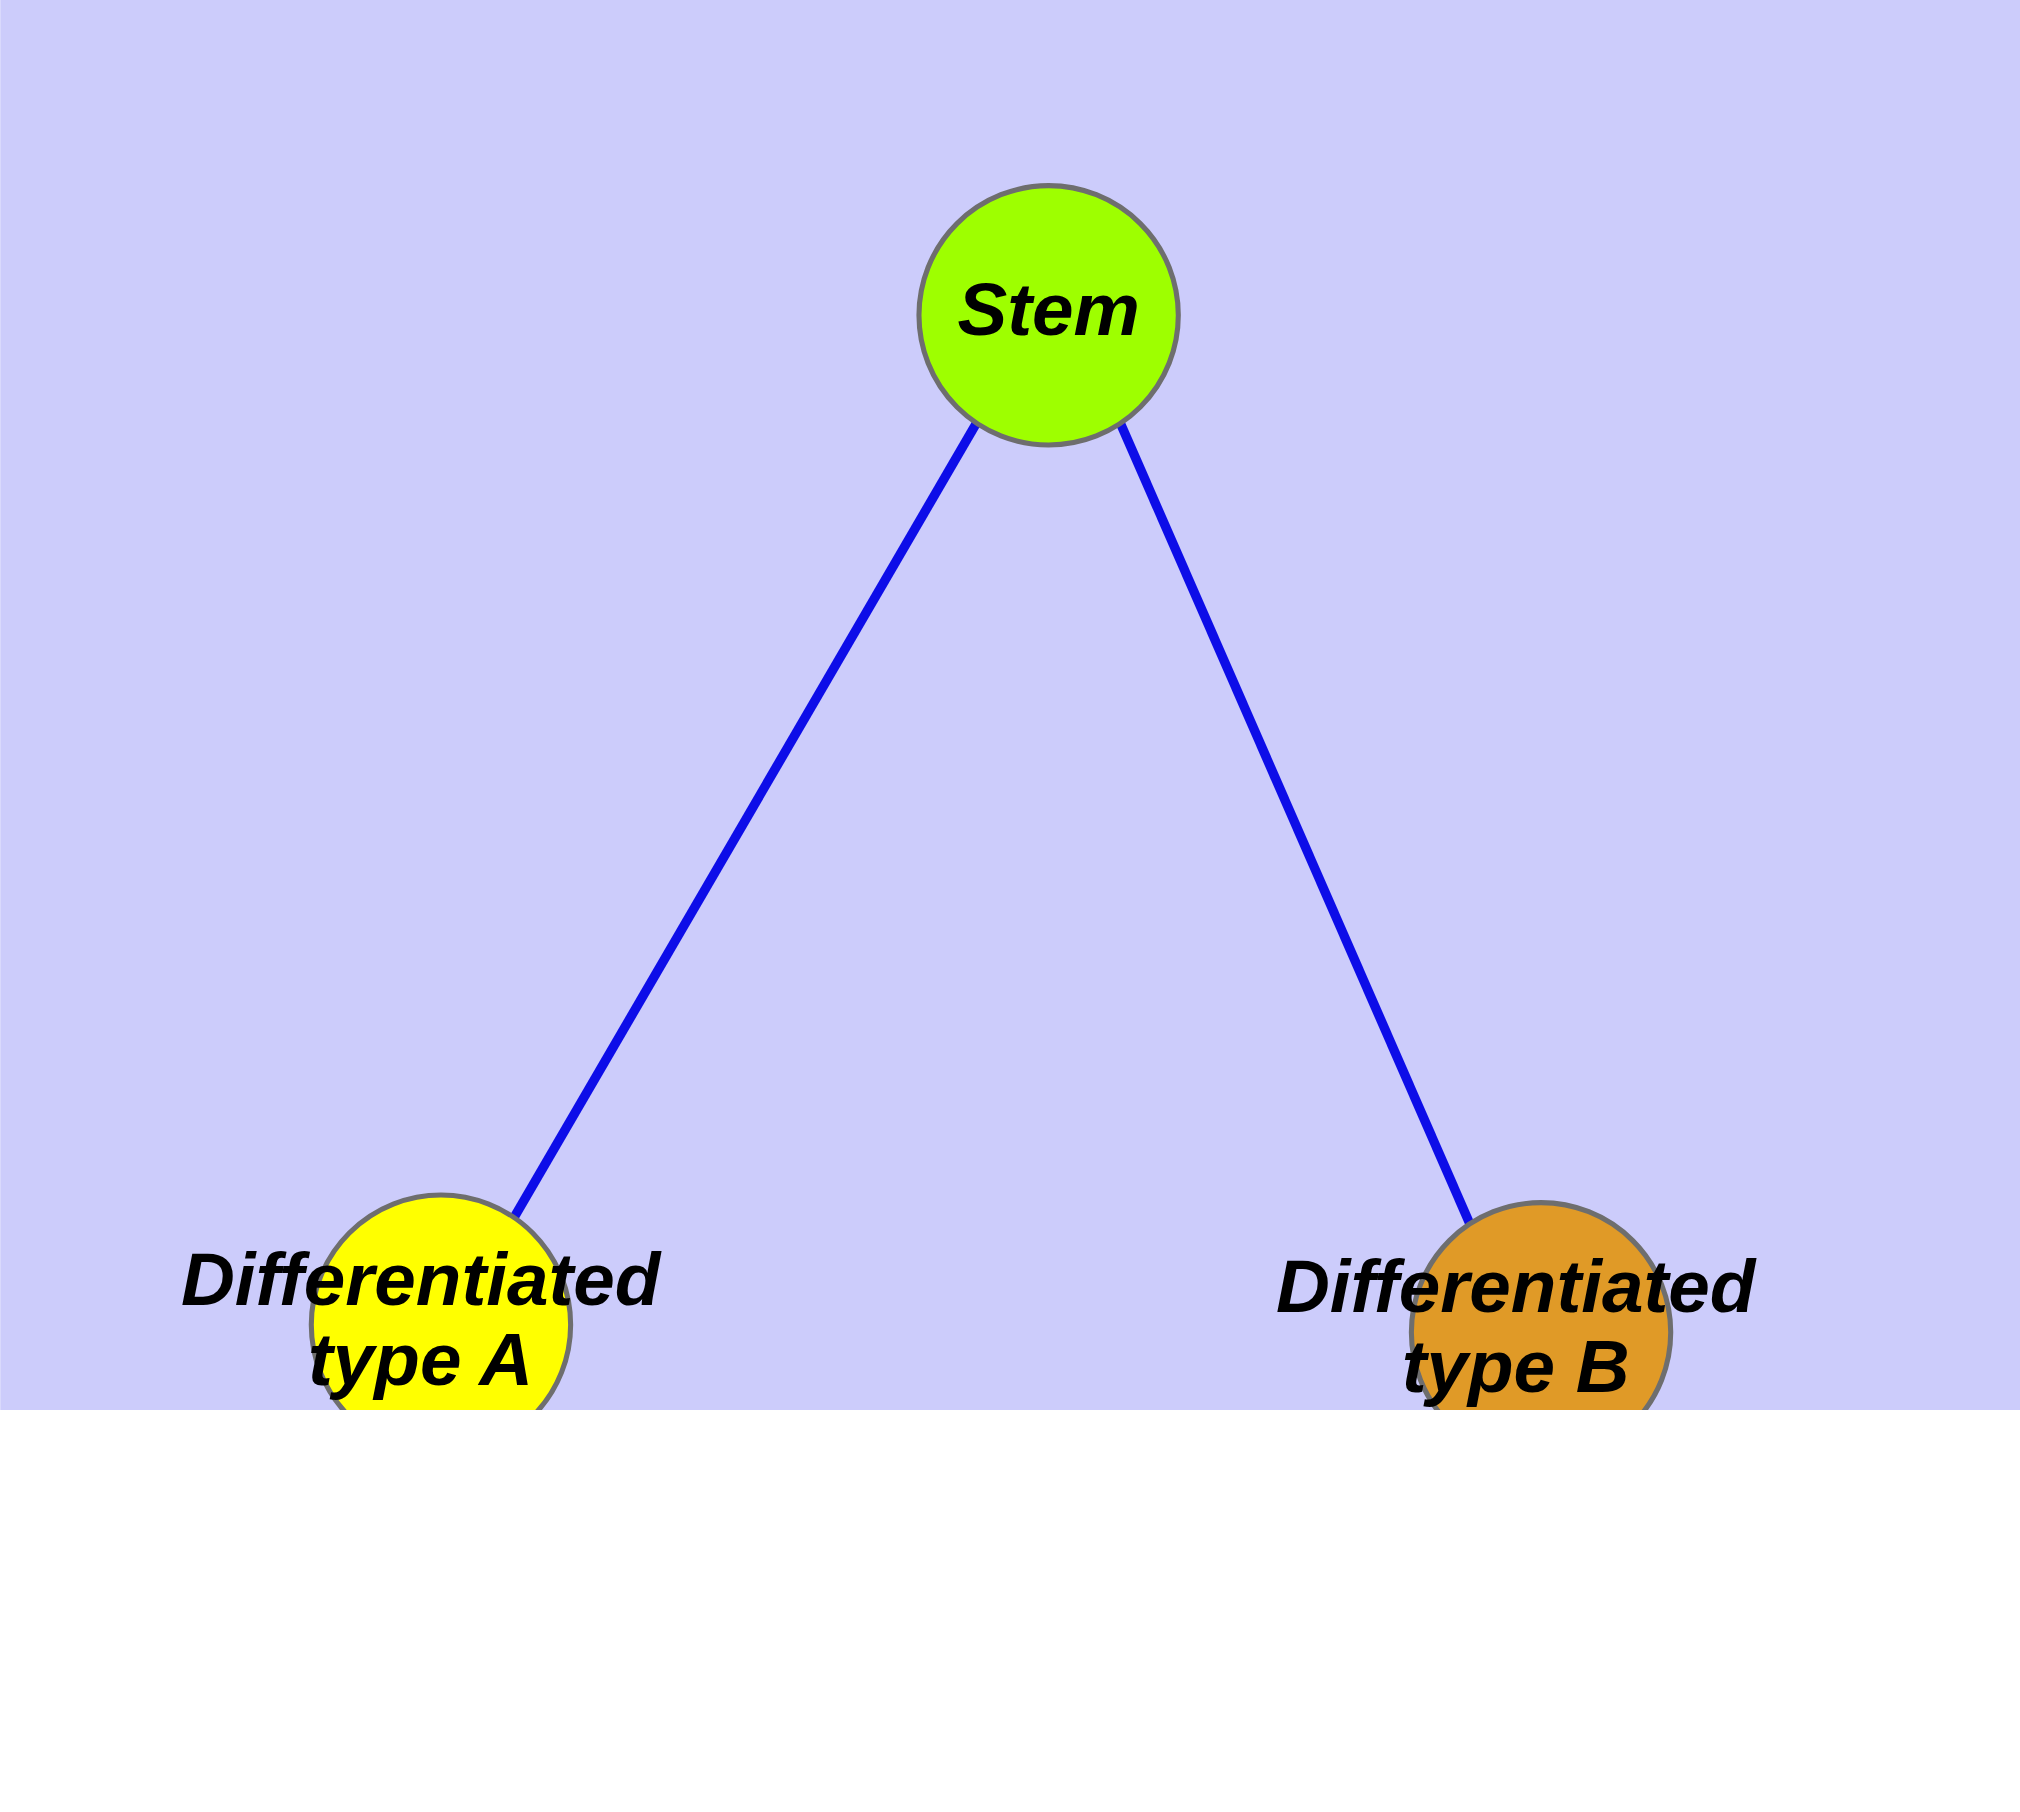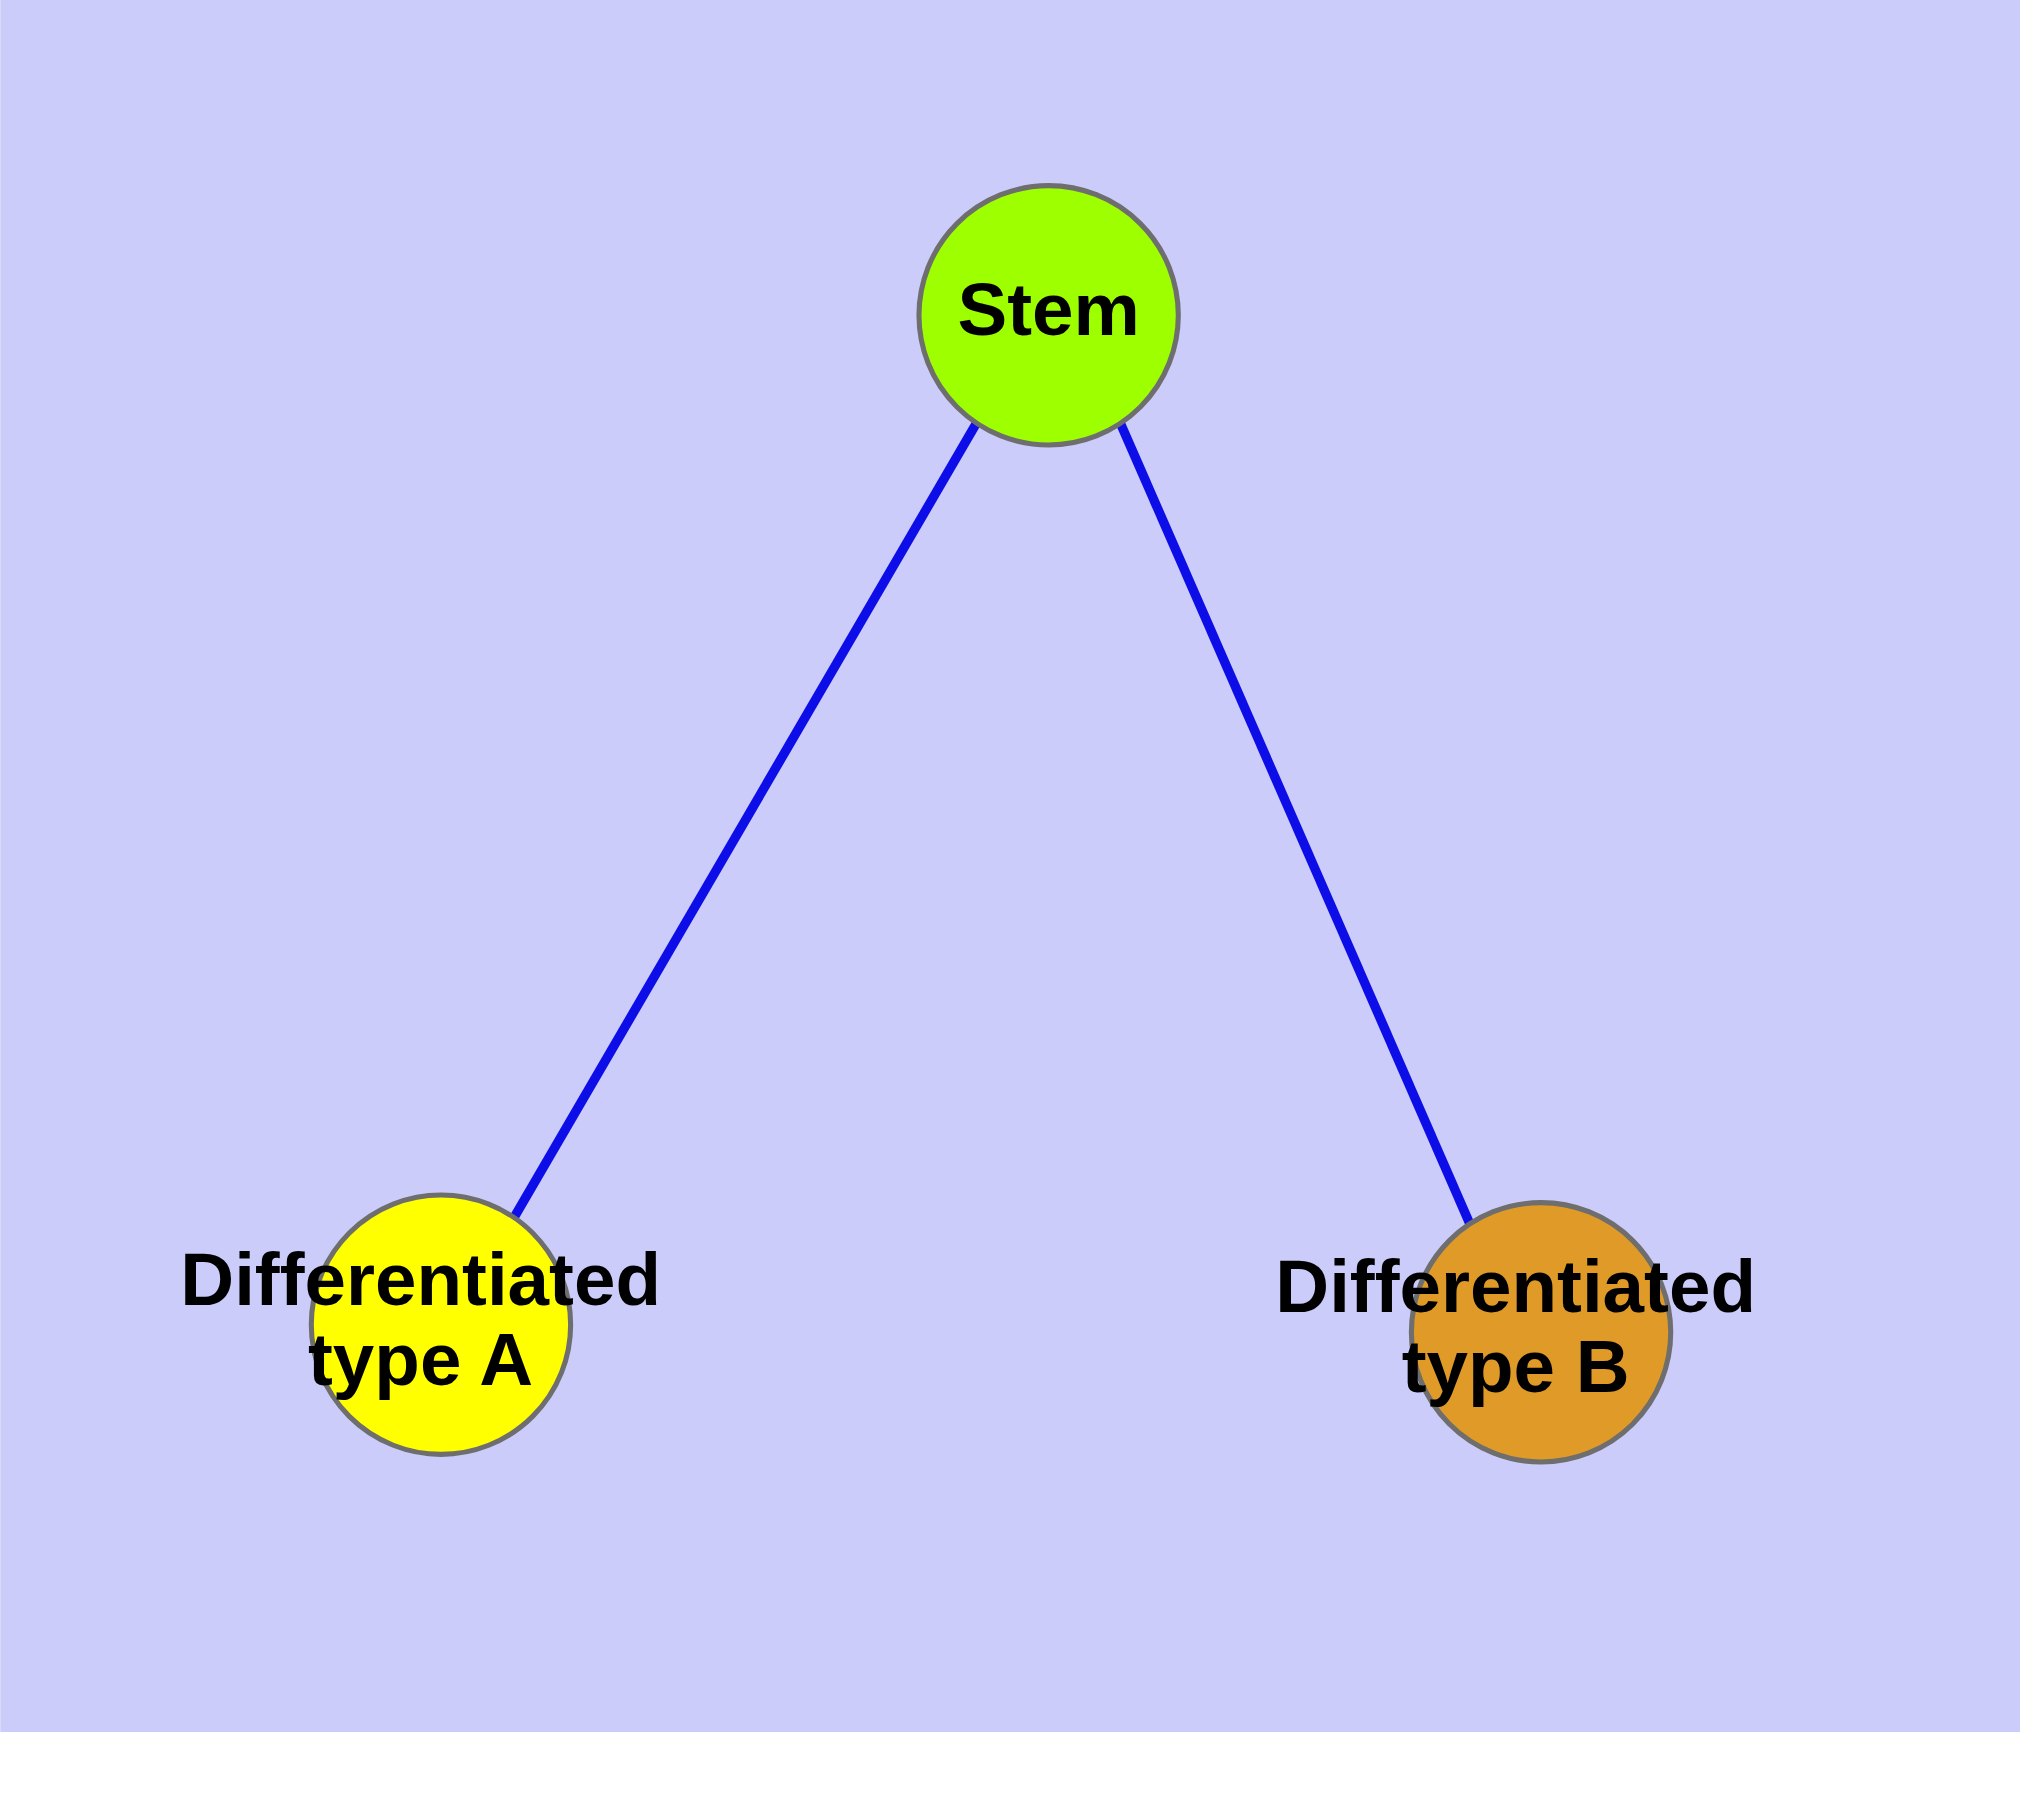--- a/index.html
+++ b/index.html
@@ -29,21 +29,21 @@
     font-weight: bold;
     font-size: 88px;
     fill: #000000;
     text-anchor: middle;
     dominant-baseline: middle;
   }
 </style>
 </head>
 <body>
 
-<div id="canvas" style="width: 2021px; height: 1732px;">
+<div id="canvas" style="width: 2021px; height: 1410px; font-style: italic;">
   <svg id="graph-svg" viewBox="0 0 2384 2138" xmlns="http://www.w3.org/2000/svg" style="width: 2021px; height: 1812px;">
 
     <rect id="bg-rect" x="0" y="0" width="2384" height="2138" fill="#CCCCFB"></rect>
 
     <g id="edge-layer">
       <line id="edge-0" x1="1152" y1="499" x2="606" y2="1437" stroke="#0D0DE8" stroke-width="11" stroke-linecap="butt"></line>
       <line id="edge-1" x1="1322" y1="500" x2="1734" y2="1444" stroke="#0D0DE8" stroke-width="11" stroke-linecap="butt"></line>
     </g>
 
     <g id="node-layer">

